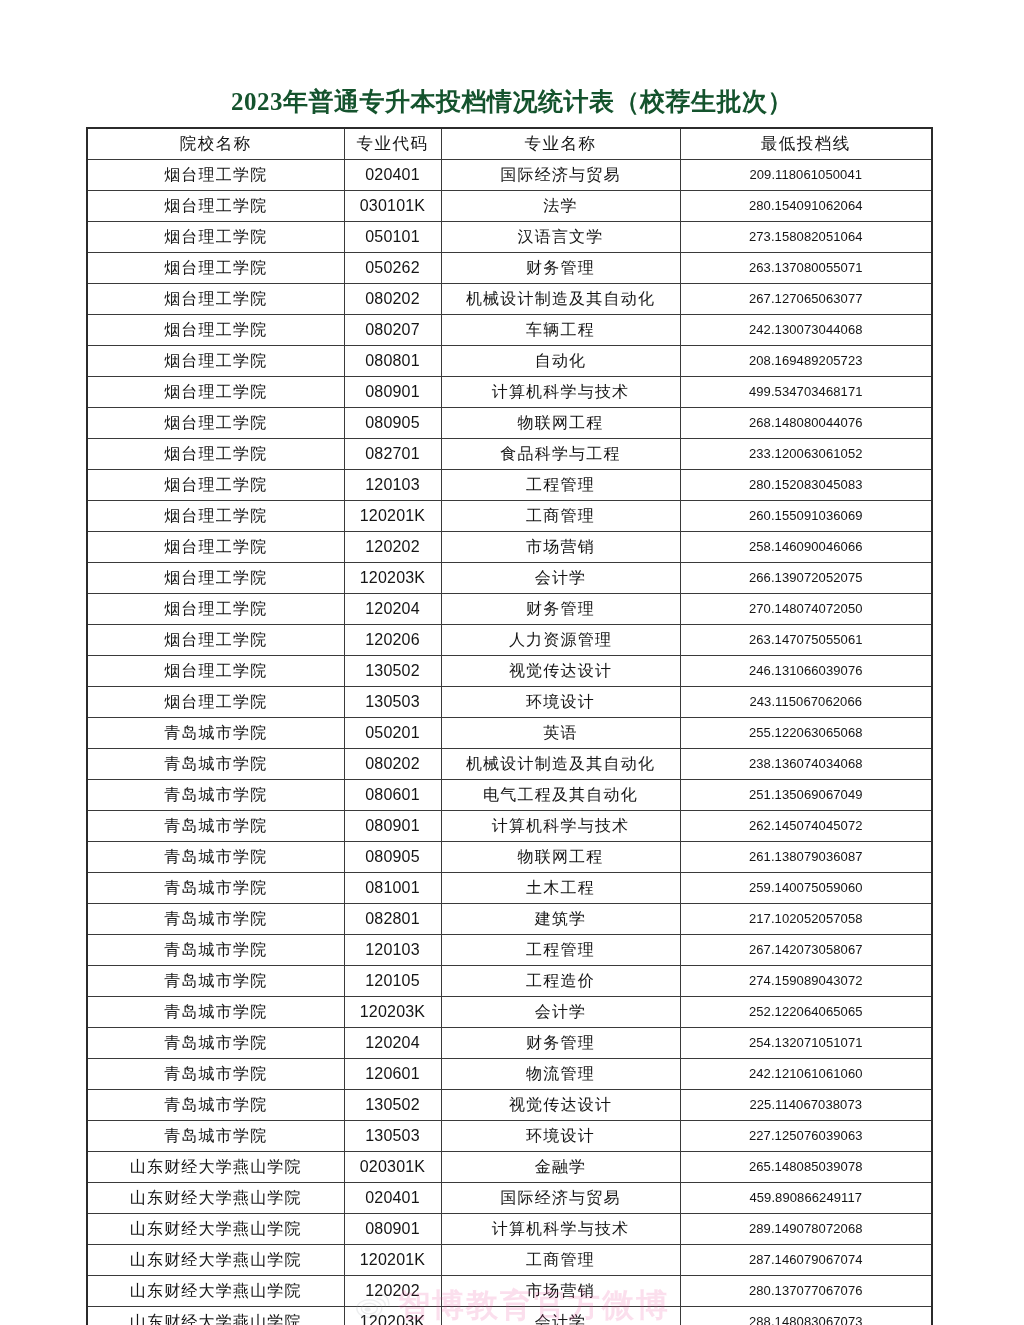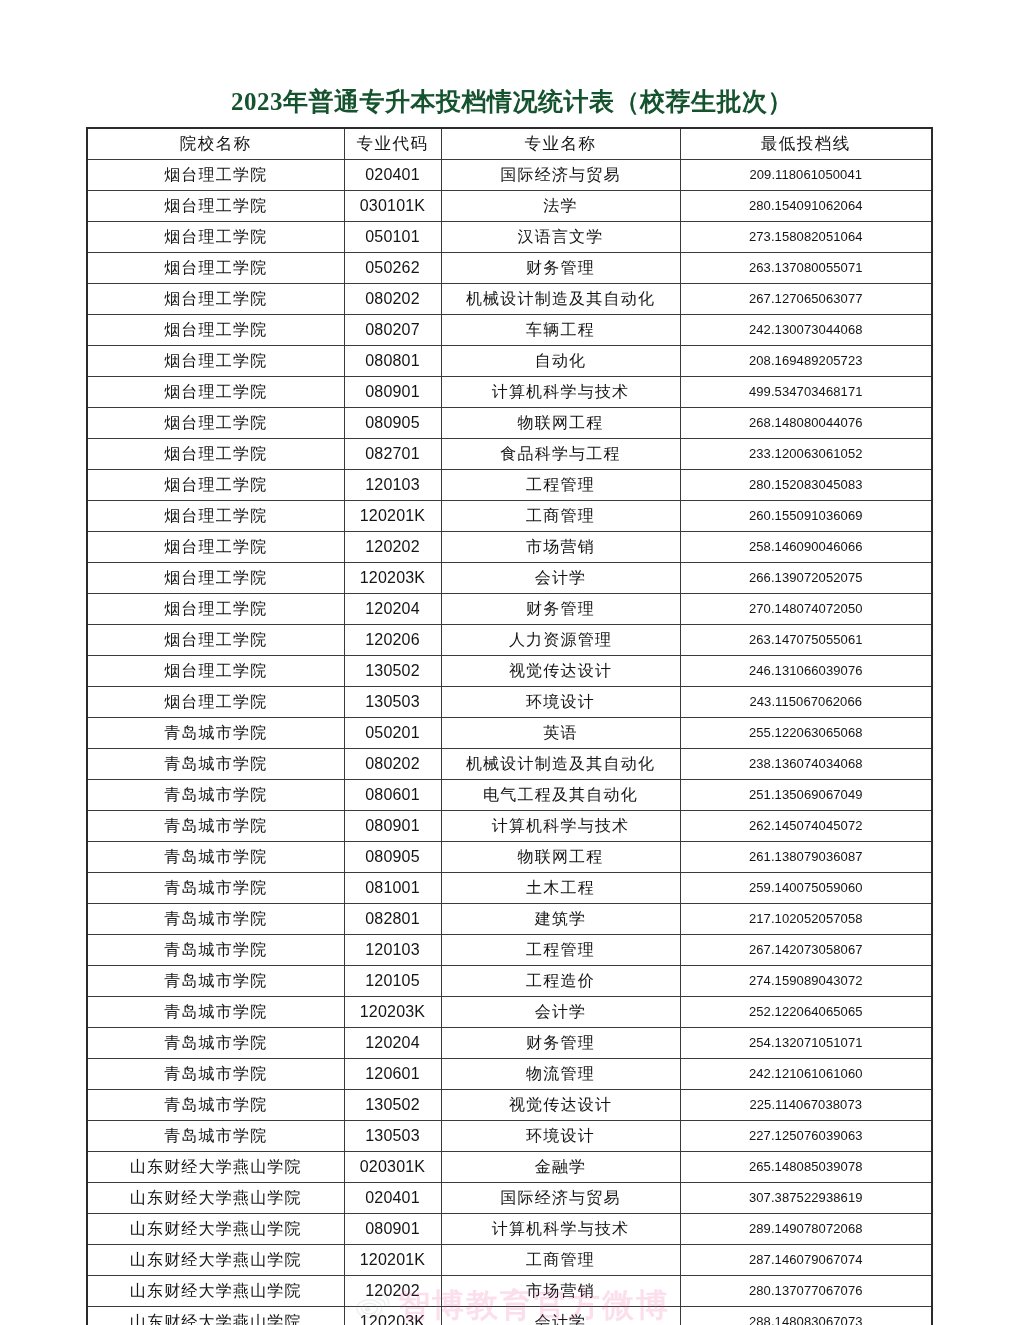--- a/index.html
+++ b/index.html
@@ -357,21 +357,21 @@
           <tr>
             <td class="col-school">山东财经大学燕山学院</td>
             <td class="col-code">020301K</td>
             <td class="col-major">金融学</td>
             <td class="col-score">265.148085039078</td>
           </tr>
           <tr>
             <td class="col-school">山东财经大学燕山学院</td>
             <td class="col-code">020401</td>
             <td class="col-major">国际经济与贸易</td>
-            <td class="col-score">307.387522938619</td>
+            <td class="col-score">459.890866249117</td>
           </tr>
           <tr>
             <td class="col-school">山东财经大学燕山学院</td>
             <td class="col-code">080901</td>
             <td class="col-major">计算机科学与技术</td>
             <td class="col-score">289.149078072068</td>
           </tr>
           <tr>
             <td class="col-school">山东财经大学燕山学院</td>
             <td class="col-code">120201K</td>

